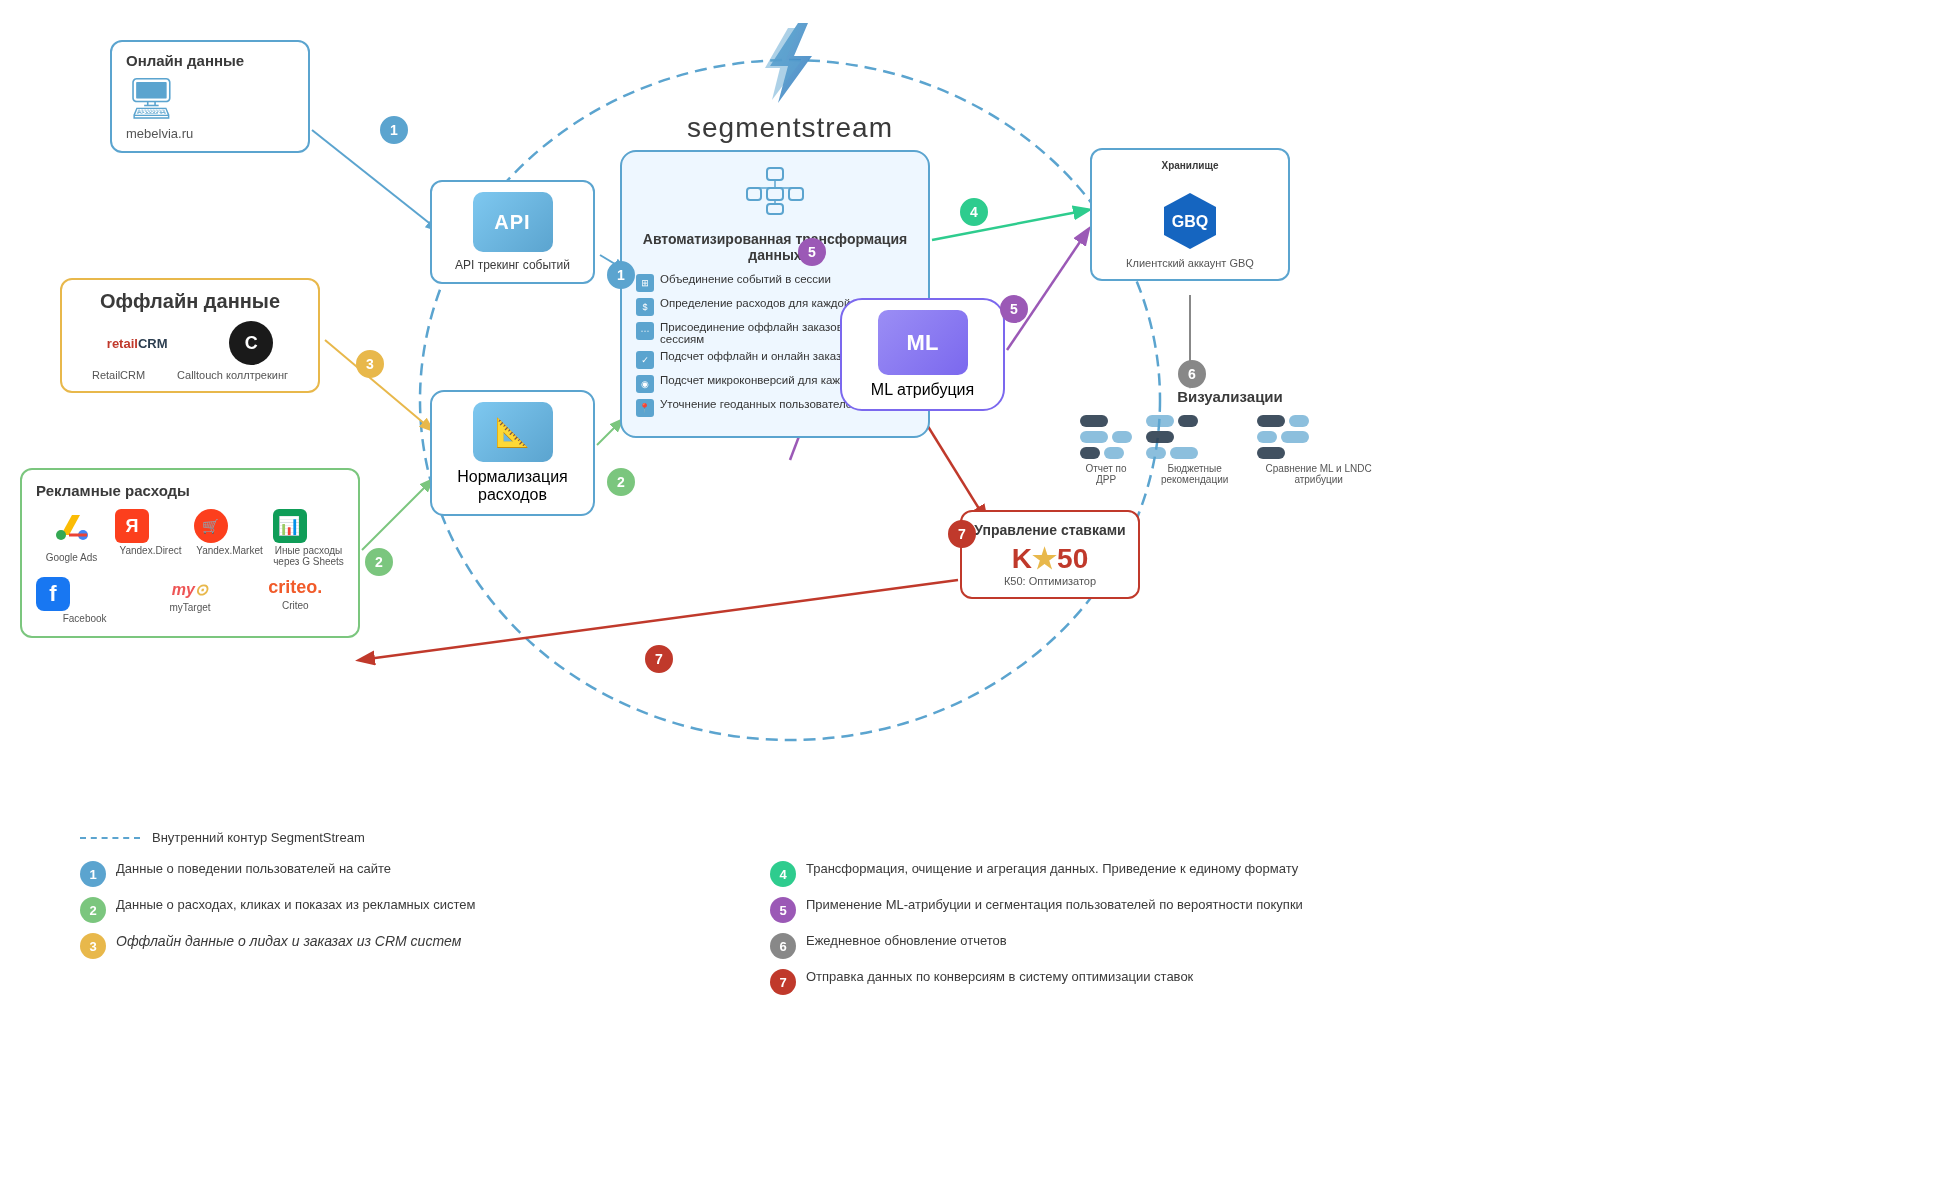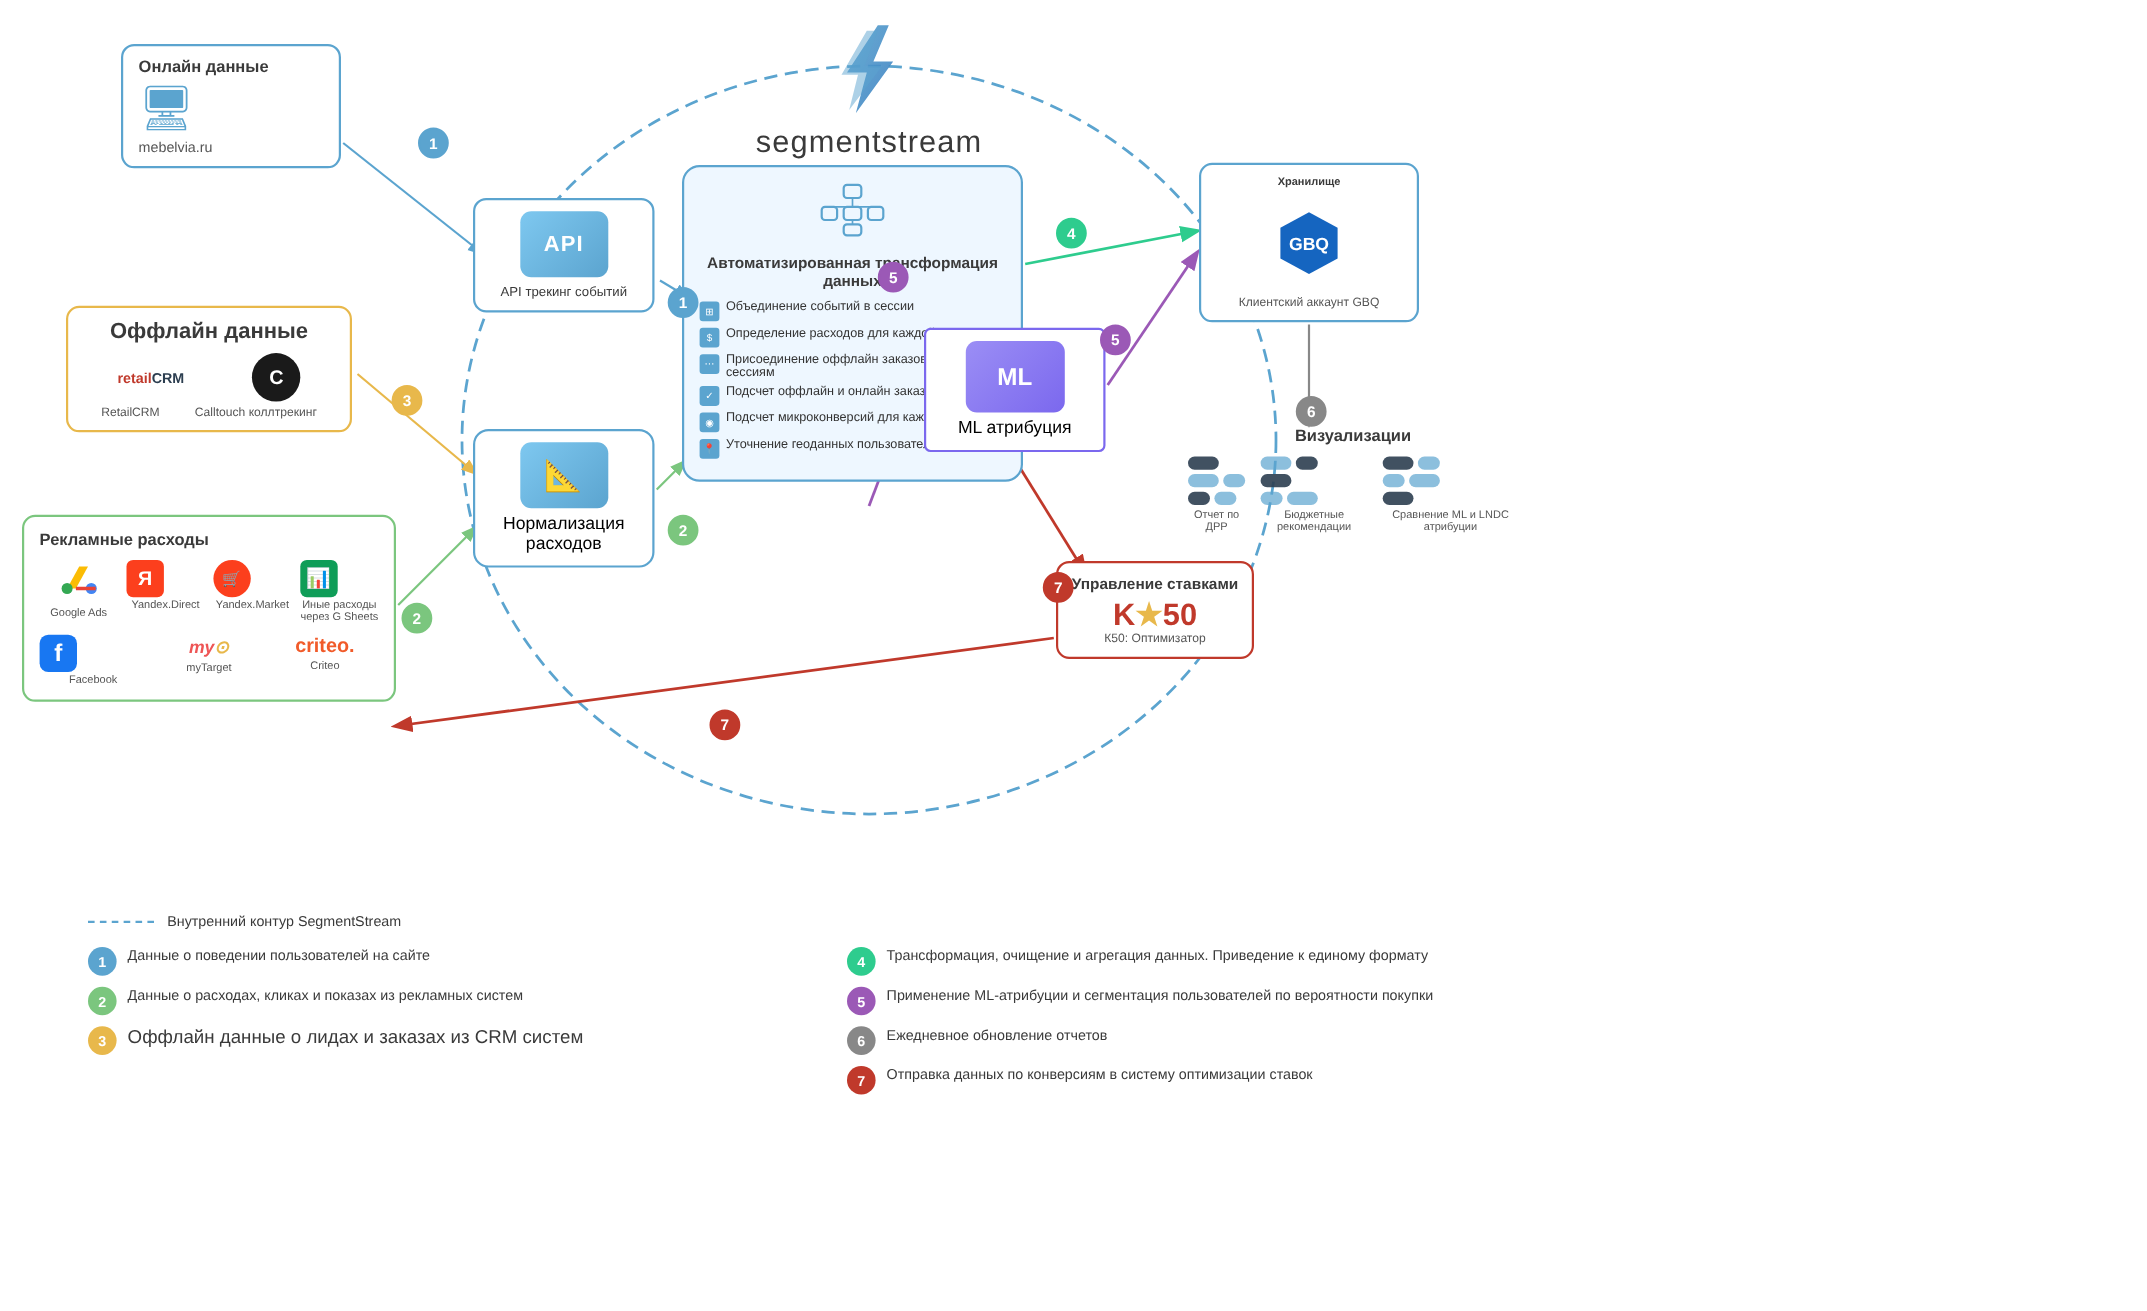--- a/index.html
+++ b/index.html
@@ -251,21 +251,21 @@
       font-size: 9px;
     }
 
     
     .ml-box {
       position: absolute;
       top: 298px;
       left: 840px;
       width: 165px;
       border: 2px solid #7B68EE;
-      border-radius: 6px;
+      border-radius: 22px;
       padding: 10px;
       text-align: center;
       background: #fff;
     }
     .ml-icon-bg {
       background: linear-gradient(135deg, #9B8EF5, #7B68EE);
       border-radius: 10px;
       width: 90px;
       height: 65px;
       margin: 0 auto 6px;
@@ -291,21 +291,21 @@
     }
     .storage-box .box-title {
       font-size: 10px;
       font-weight: 700;
       color: #3a3a3a;
       margin-bottom: 20px;
     }
     .storage-box .box-label {
       font-size: 11px;
       color: #555;
-      margin-top: 18px;
+      margin-top: 6px;
     }
 
     
     .viz-box {
       position: absolute;
       top: 388px;
       left: 1080px;
       width: 300px;
       text-align: center;
     }
@@ -784,21 +784,21 @@
         <span style="font-size:13px;color:#3a3a3a;">Данные о расходах, кликах и показах из рекламных систем</span>
       </div>
 
       <div style="display:flex;align-items:flex-start;gap:10px;">
         <div style="width:26px;height:26px;border-radius:50%;background:#9B59B6;display:flex;align-items:center;justify-content:center;color:#fff;font-size:13px;font-weight:700;flex-shrink:0;">5</div>
         <span style="font-size:13px;color:#3a3a3a;">Применение ML-атрибуции и сегментация пользователей по вероятности покупки</span>
       </div>
 
       <div style="display:flex;align-items:flex-start;gap:10px;">
         <div style="width:26px;height:26px;border-radius:50%;background:#E8B84B;display:flex;align-items:center;justify-content:center;color:#fff;font-size:13px;font-weight:700;flex-shrink:0;">3</div>
-        <span style="font-size:17px;color:#3a3a3a;">Оффлайн данные о лидах и заказах из CRM систем</span>
+        <span style="font-size:14px;color:#3a3a3a;font-style:italic;">Оффлайн данные о лидах и заказах из CRM систем</span>
       </div>
 
       <div style="display:flex;align-items:flex-start;gap:10px;">
         <div style="width:26px;height:26px;border-radius:50%;background:#888;display:flex;align-items:center;justify-content:center;color:#fff;font-size:13px;font-weight:700;flex-shrink:0;">6</div>
         <span style="font-size:13px;color:#3a3a3a;">Ежедневное обновление отчетов</span>
       </div>
 
       <div style="display:flex;align-items:flex-start;gap:10px;grid-column:span 1;">
         
       </div>

